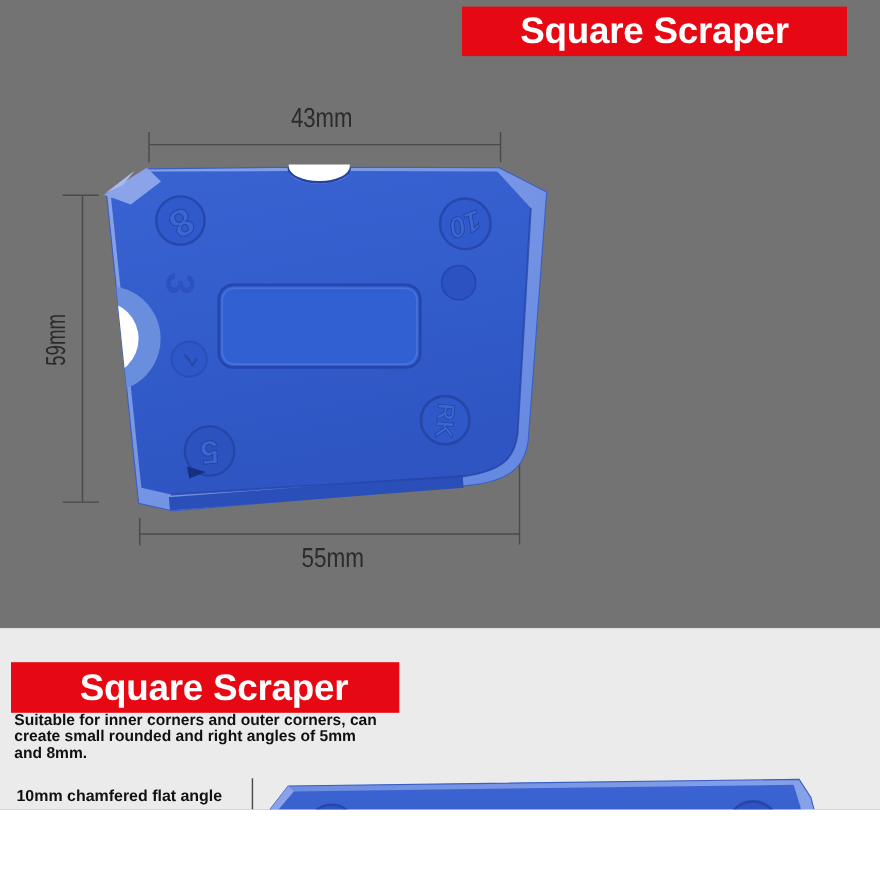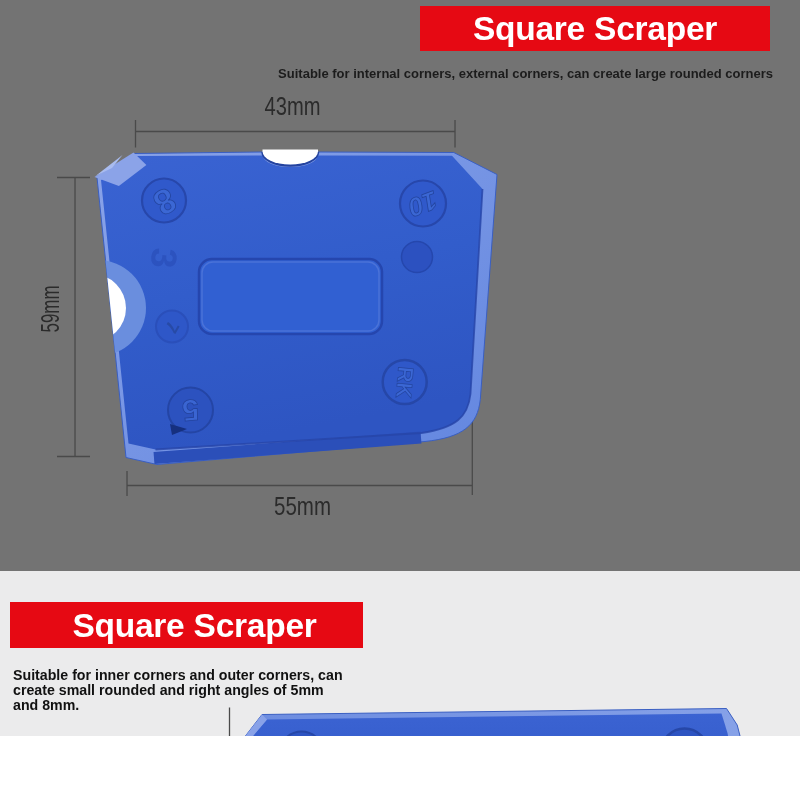--- a/index.html
+++ b/index.html
@@ -9,22 +9,20 @@
 </style>
 </head>
 <body>
 <div id="page">
 
   <div class="abs" style="left:420px;top:6px;width:350px;height:45px;background:#e60913;"></div>
 
   <div class="abs" style="left:420px;top:10px;width:350px;height:42px;text-align:center;
        font-size:33.5px;font-weight:bold;color:#fff;letter-spacing:-0.25px;">Square Scraper</div>
 
-  <div class="abs" style="left:250px;top:66px;width:523px;text-align:right;
-       font-size:13px;font-weight:bold;color:#1c1c1c;">Suitable for internal corners, external corners, can create large rounded corners</div>
 
 
   <svg class="abs" style="left:0;top:0;" width="800" height="545" viewBox="0 0 800 545">
     <defs>
       <linearGradient id="body1" x1="0" y1="0" x2="0.25" y2="1">
         <stop offset="0" stop-color="#3a63d2"></stop>
         <stop offset="0.5" stop-color="#325dcb"></stop>
         <stop offset="1" stop-color="#2e55c2"></stop>
       </linearGradient>
       <linearGradient id="bev1" x1="0" y1="0" x2="1" y2="1">
@@ -130,23 +128,24 @@
     <path d="M 170 424 L 187 429 L 172 435 Z" fill="#16307f"></path>
   </svg>
 
   <div class="abs" style="left:0;top:571px;width:800px;height:229px;background:#ebebec;"></div>
 
   <div class="abs" style="left:10px;top:602px;width:353px;height:46px;background:#e60913;"></div>
 
   <div class="abs" style="left:18px;top:607px;width:353px;height:42px;text-align:center;
        font-size:33.5px;font-weight:bold;color:#fff;letter-spacing:-0.25px;">Square Scraper</div>
 
-  <div class="abs" style="left:13px;top:668px;width:400px;font-size:14.2px;font-weight:bold;
+  <div class="abs" style="left:13px;top:648px;width:400px;font-size:14.2px;font-weight:bold;
        color:#111;line-height:15px;">Suitable for inner corners and outer corners, can<br>create small rounded and right angles of 5mm<br>and 8mm.</div>
 
+  <div class="abs" style="left:15px;top:716px;font-size:14.5px;font-weight:bold;color:#111;">10mm chamfered flat angle</div>
 
   <svg class="abs" style="left:0;top:680px;" width="800" height="120" viewBox="0 680 800 120">
     <defs>
       <linearGradient id="body2" x1="0" y1="0" x2="0" y2="1">
         <stop offset="0" stop-color="#3b63d2"></stop>
         <stop offset="1" stop-color="#2f57c6"></stop>
       </linearGradient>
       <linearGradient id="bev2" x1="0" y1="0" x2="1" y2="0">
         <stop offset="0" stop-color="#6c8ce0"></stop>
         <stop offset="1" stop-color="#87a2e8"></stop>

